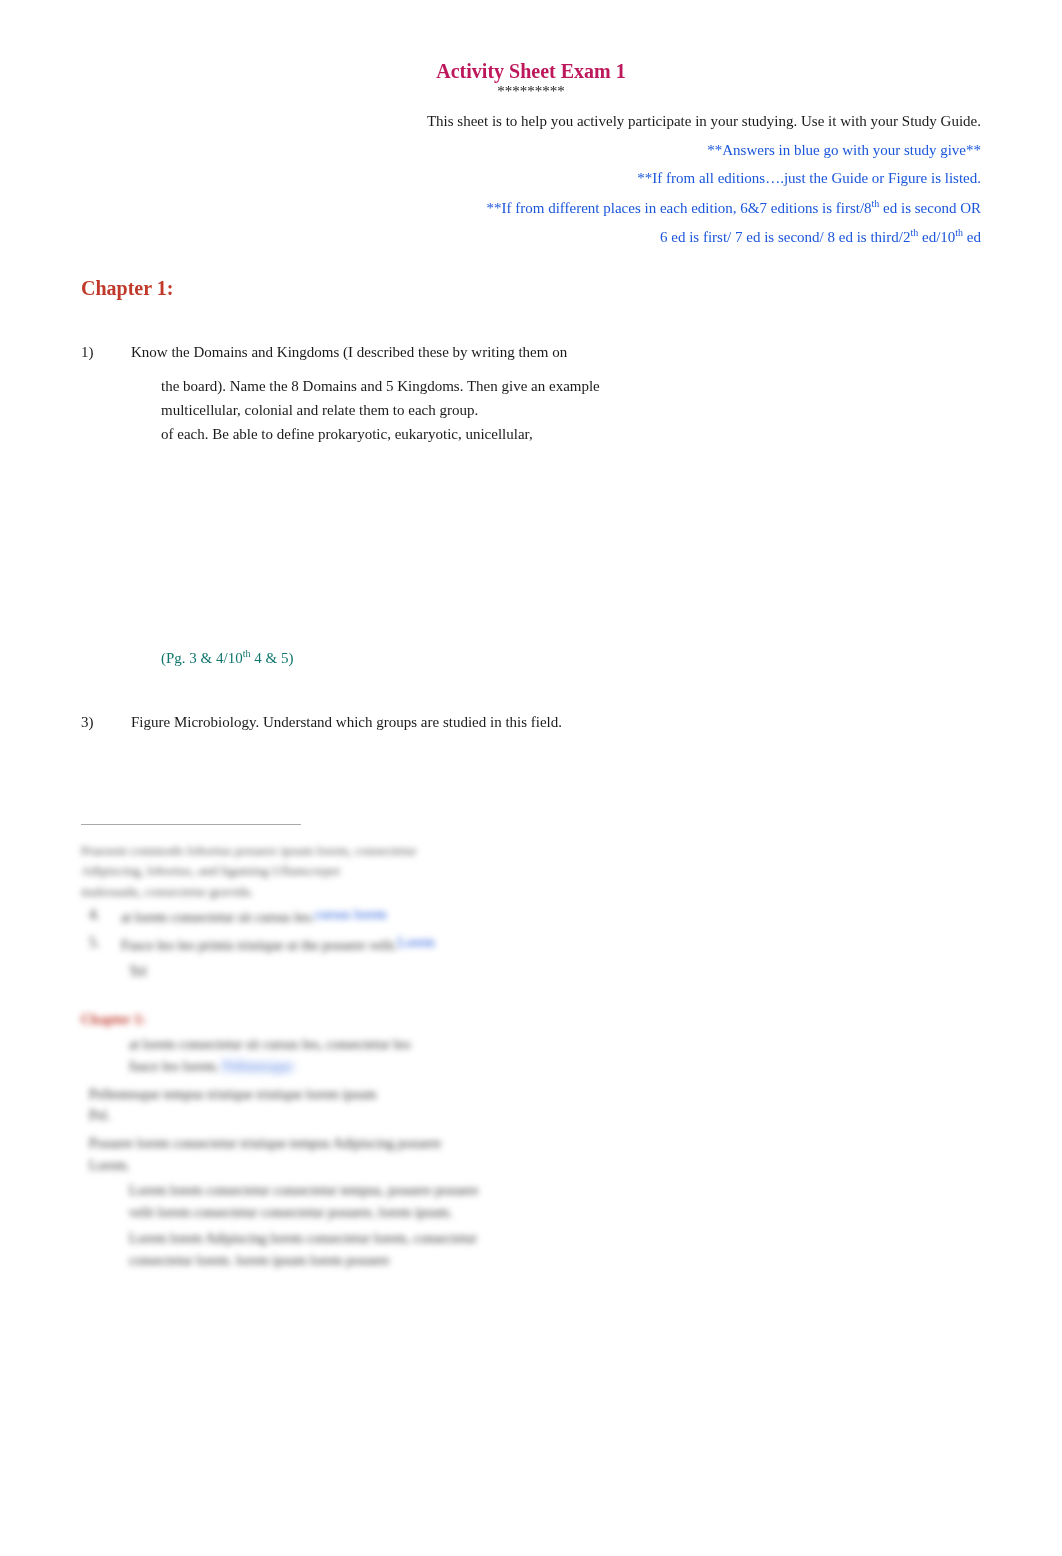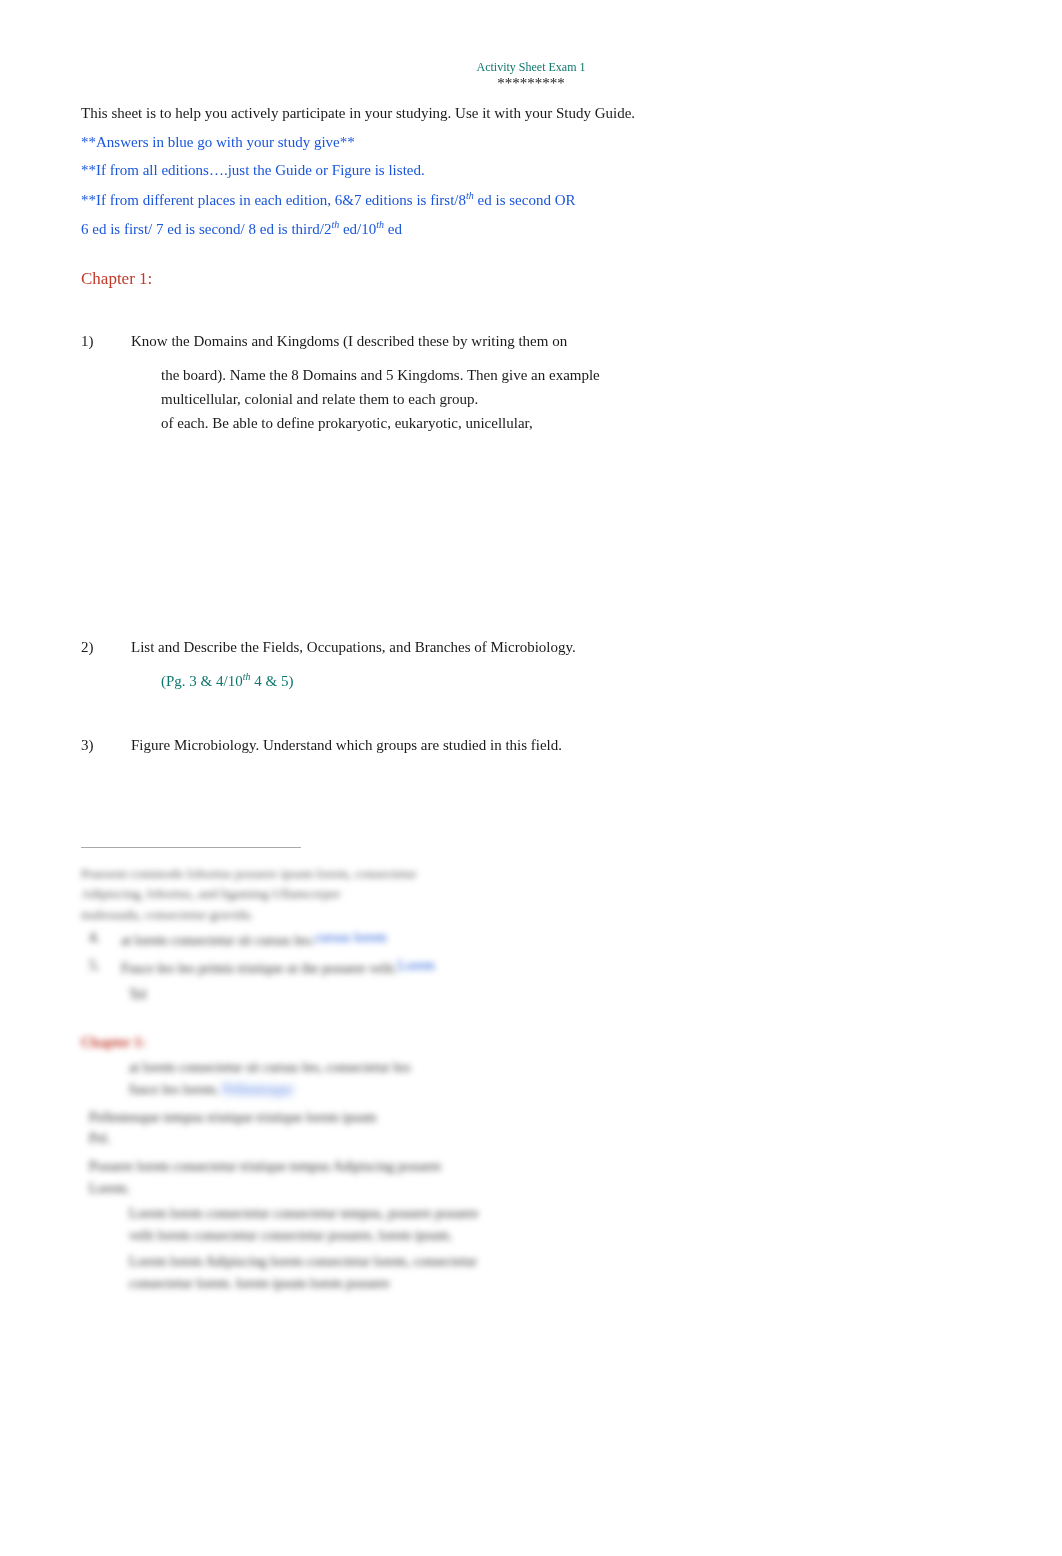--- a/index.html
+++ b/index.html
@@ -22,55 +22,55 @@
       max-width: 900px;
       margin: 0 auto;
     }
 
     .header-section {
       text-align: center;
       margin-bottom: 18px;
     }
 
     .title {
-      font-size: 12px;
-      font-weight: normal;
-      color: #0f766e;
+      font-size: 20px;
+      font-weight: bold;
+      color: #be185d;
     }
 
     .stars {
       font-size: 15px;
       color: #1a1a1a;
       margin-bottom: 10px;
     }
 
     .intro-text {
-      text-align: left;
+      text-align: right;
       font-size: 15px;
       color: #1a1a1a;
       margin-bottom: 6px;
       line-height: 1.5;
     }
 
     .blue-text {
       color: #1a56db;
     }
 
     .blurred-block {
       filter: blur(3px);
       color: #555;
       font-size: 13.5px;
       line-height: 1.55;
       margin-bottom: 4px;
     }
 
     .chapter-heading {
       color: #c0392b;
-      font-size: 17px;
-      font-weight: normal;
+      font-size: 20px;
+      font-weight: bold;
       margin-bottom: 4px;
     }
 
     .section-gap {
       margin-top: 28px;
     }
 
     .question-block {
       margin-bottom: 10px;
       line-height: 1.6;
@@ -95,21 +95,20 @@
       line-height: 1.6;
     }
 
     .pg-ref {
       color: #0f766e;
     }
 
     .superscript {
       font-size: 10px;
       vertical-align: super;
-      font-style: italic;
     }
 
     .divider-line {
       border: none;
       border-top: 1px solid #aaa;
       width: 220px;
       margin: 30px 0 16px 0;
     }
 
     .blurred-section {
@@ -181,23 +180,20 @@
     <div class="question-block">
       <span class="question-number">1)</span><span class="question-text">Know the Domains and Kingdoms (I described these by writing them on</span>
     </div>
     <div class="indent">the board).  Name the 8 Domains and 5 Kingdoms.  Then give an example</div>
     <div class="indent">multicellular, colonial and relate them to each group.</div>
     <div class="indent">of each.  Be able to define prokaryotic, eukaryotic, unicellular,</div>
   </div>
 
   <div class="large-gap"></div>
 
-  <div class="question-block">
-    <span class="question-number">2)</span><span class="question-text">List and Describe the Fields, Occupations, and Branches of Microbiology.</span>
-  </div>
   <div class="indent">
     <span class="pg-ref">(Pg. 3 &amp; 4/10</span><span class="pg-ref superscript">th</span><span class="pg-ref"> 4 &amp; 5)</span>
   </div>
 
   <div class="question-block">
     <span class="question-number">3)</span><span class="question-text">Figure Microbiology.  Understand which groups are studied in this field.</span>
   </div>
 
   <div class="medium-gap"></div>
 

